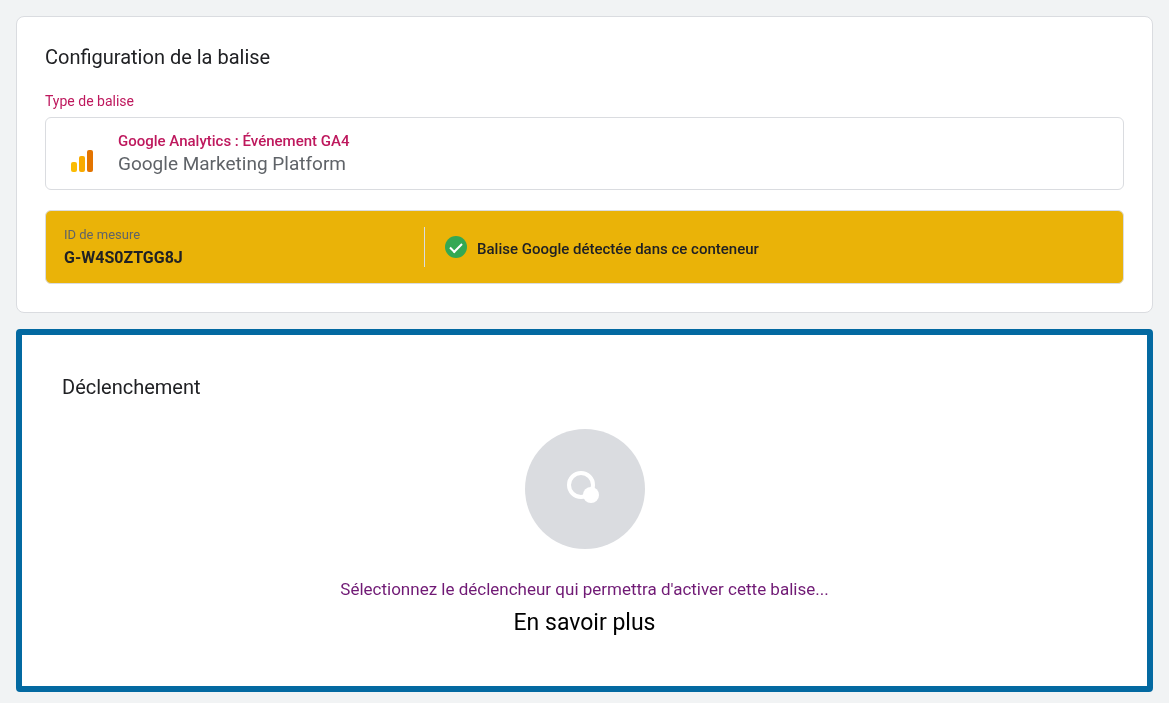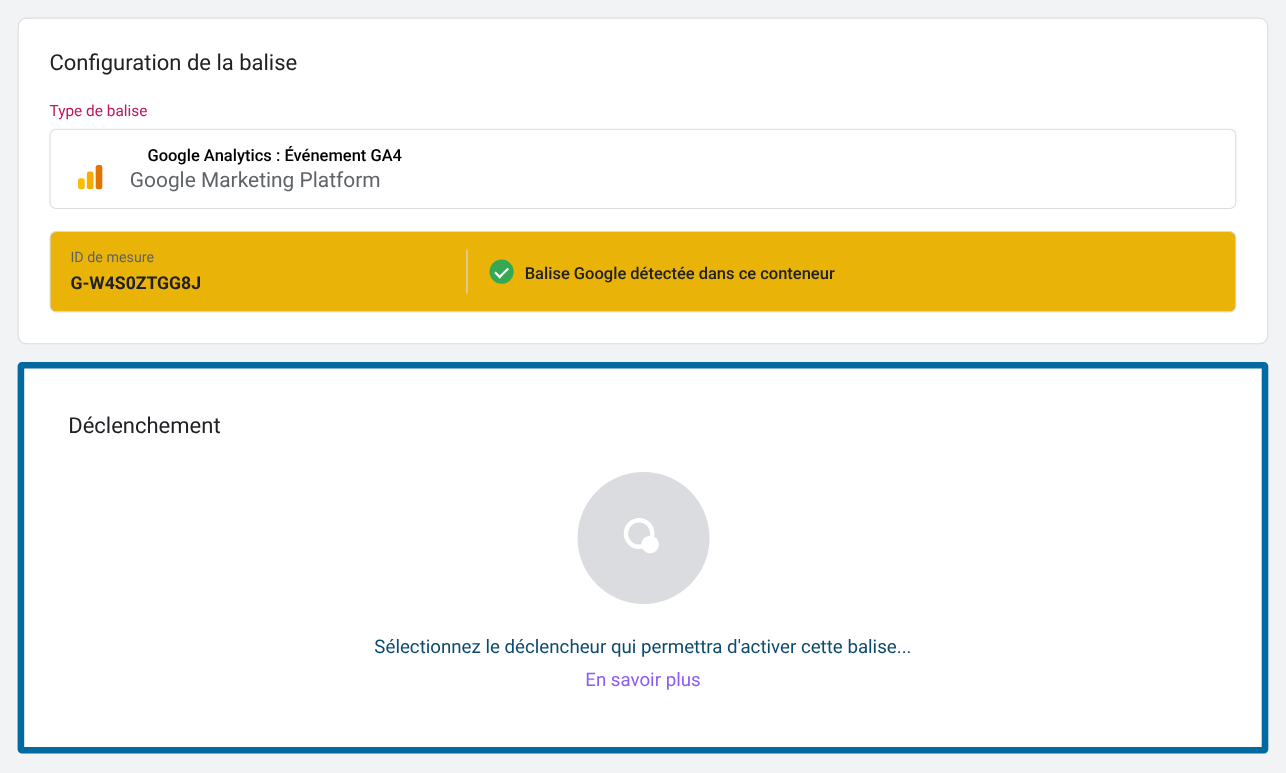--- a/index.html
+++ b/index.html
@@ -43,22 +43,21 @@
       align-items: flex-end;
       justify-content: center;
       gap: 2px;
     }
     .tag-icon .bar1 { width: 6px; height: 10px; background: #fbbc04; border-radius: 2px; }
     .tag-icon .bar2 { width: 6px; height: 16px; background: #f9ab00; border-radius: 2px; }
     .tag-icon .bar3 { width: 6px; height: 22px; background: #e37400; border-radius: 2px; }
     .tag-type-text .name {
       font-size: 15px;
       font-weight: 500;
-      color: #000000;
-      margin-left: 16px;
+      color: #be185d;
     }
     .tag-type-text .platform {
       font-size: 19px;
       color: #5f6368;
       margin-top: 2px;
     }
     .measure-row {
       border: 1px solid #dadce0;
       background: #eab308;
       border-radius: 6px;
@@ -133,27 +132,27 @@
       border-radius: 50%;
       display: flex;
       align-items: center;
       justify-content: center;
       margin-bottom: 30px;
       position: relative;
     }
     .empty-circle svg { width: 48px; height: 48px; }
     .empty-text {
       font-size: 17px;
-      color: #0c4a6e;
+      color: #701a75;
       margin-bottom: 10px;
       text-align: center;
     }
     .learn-more {
-      font-size: 17px;
-      color: #8b5cf6;
+      font-size: 23px;
+      color: #000000;
       text-decoration: none;
       cursor: pointer;
     }
   </style>
 </head>
 <body>
 
 <div class="card">
   <h2 class="card-title">Configuration de la balise</h2>
   <div class="subtitle">Type de balise</div>

